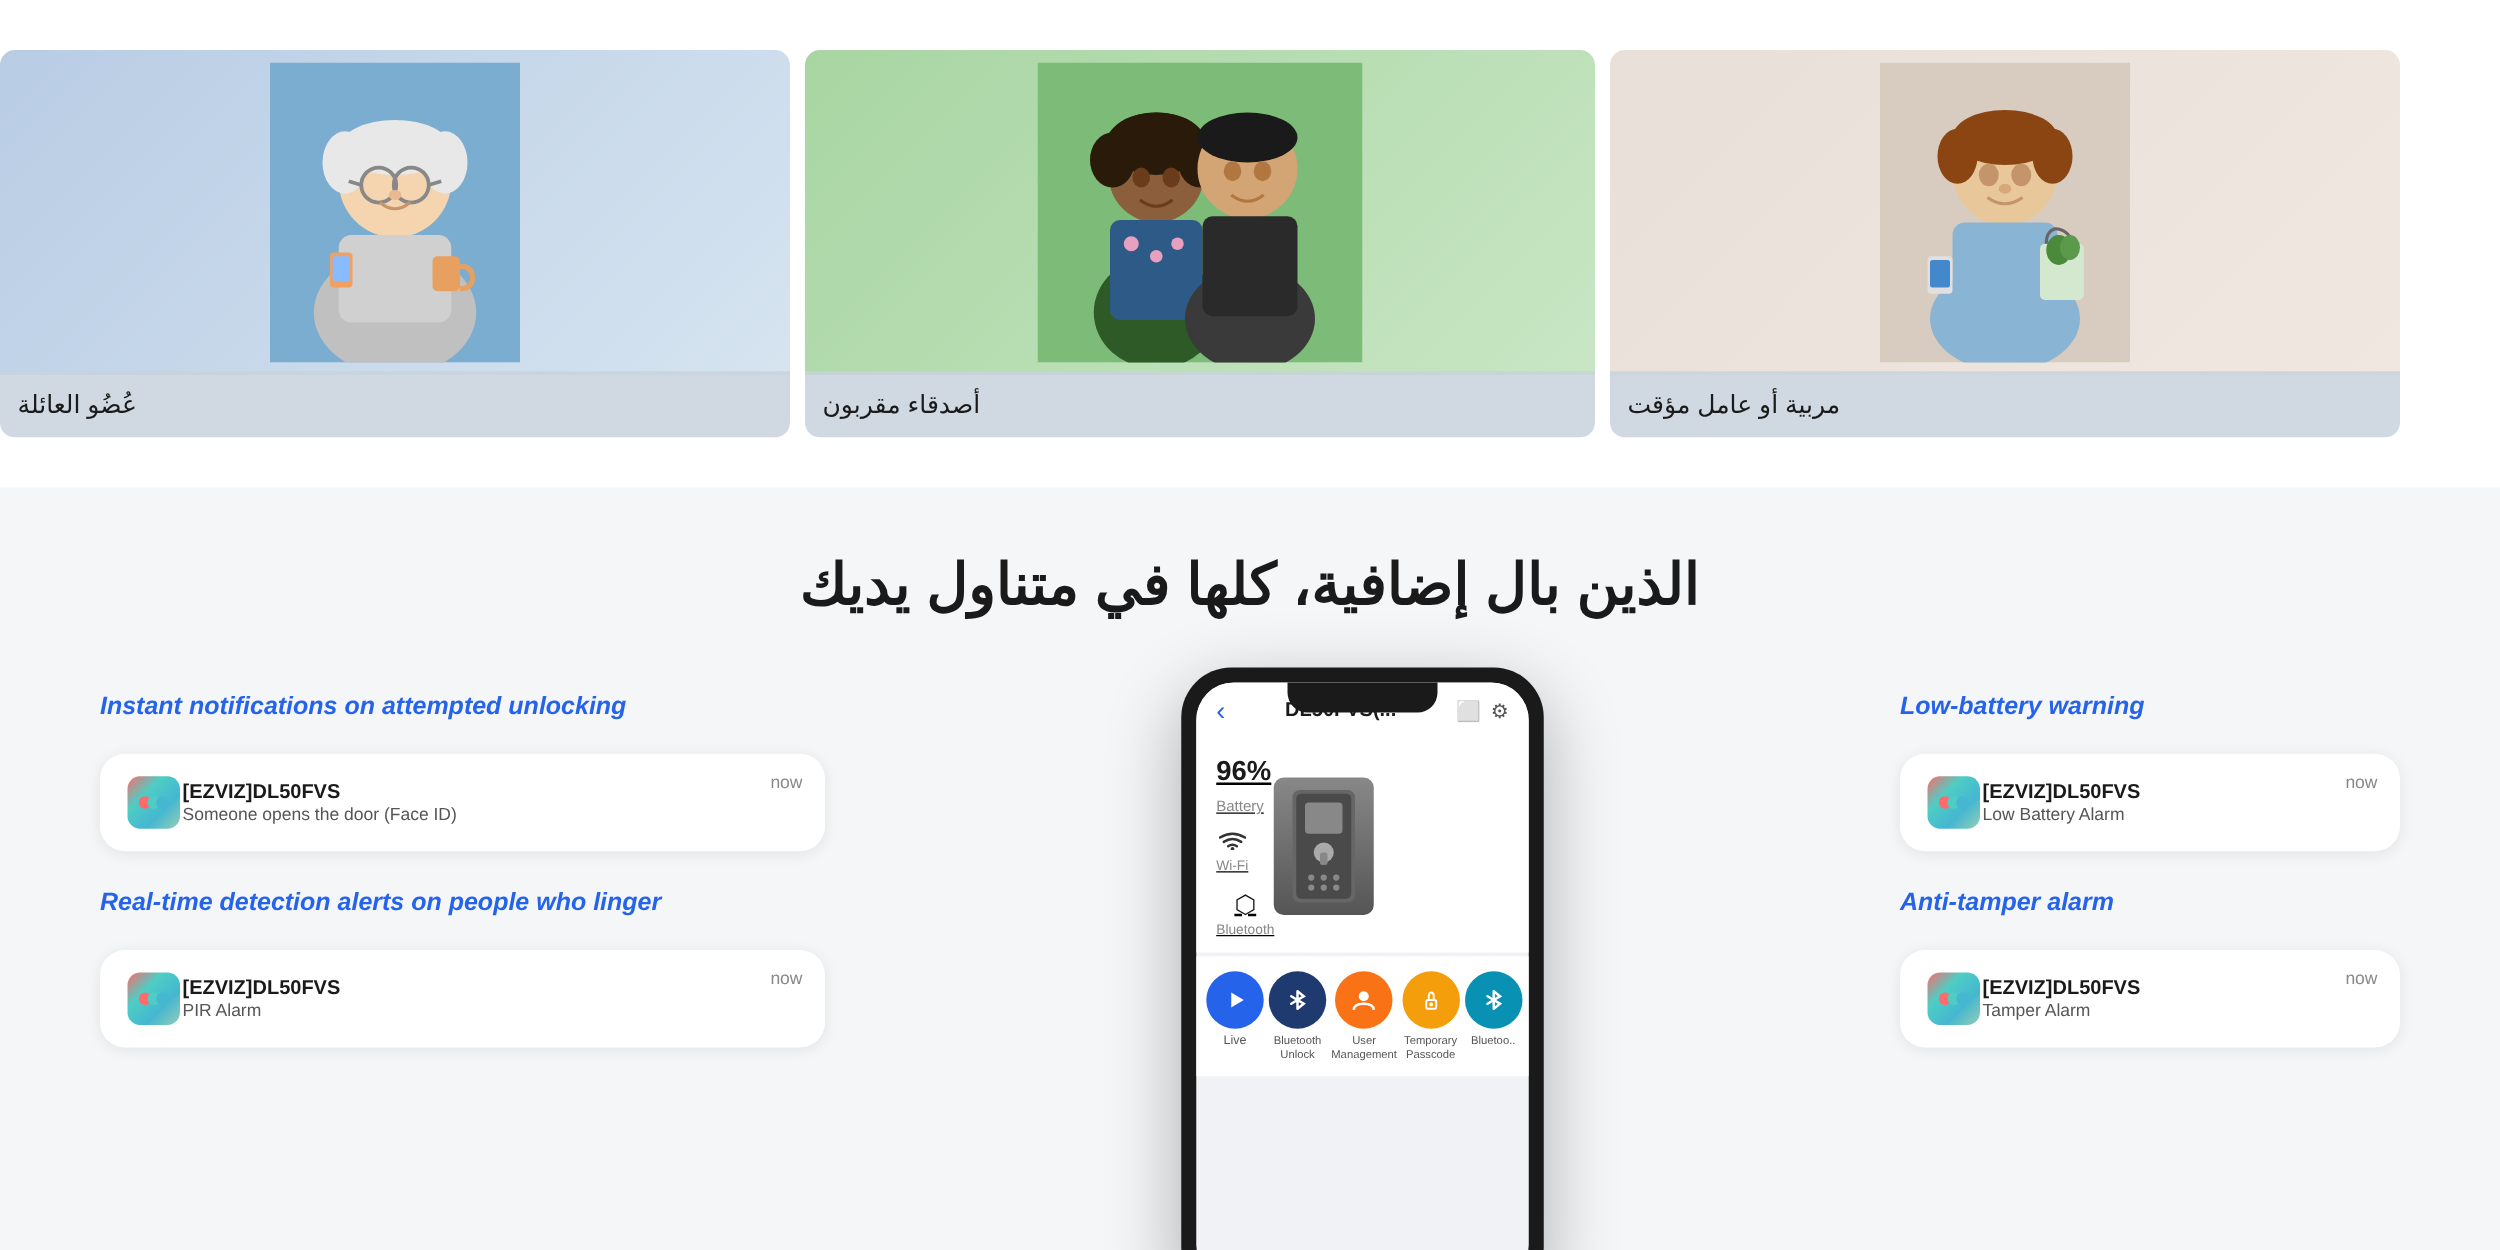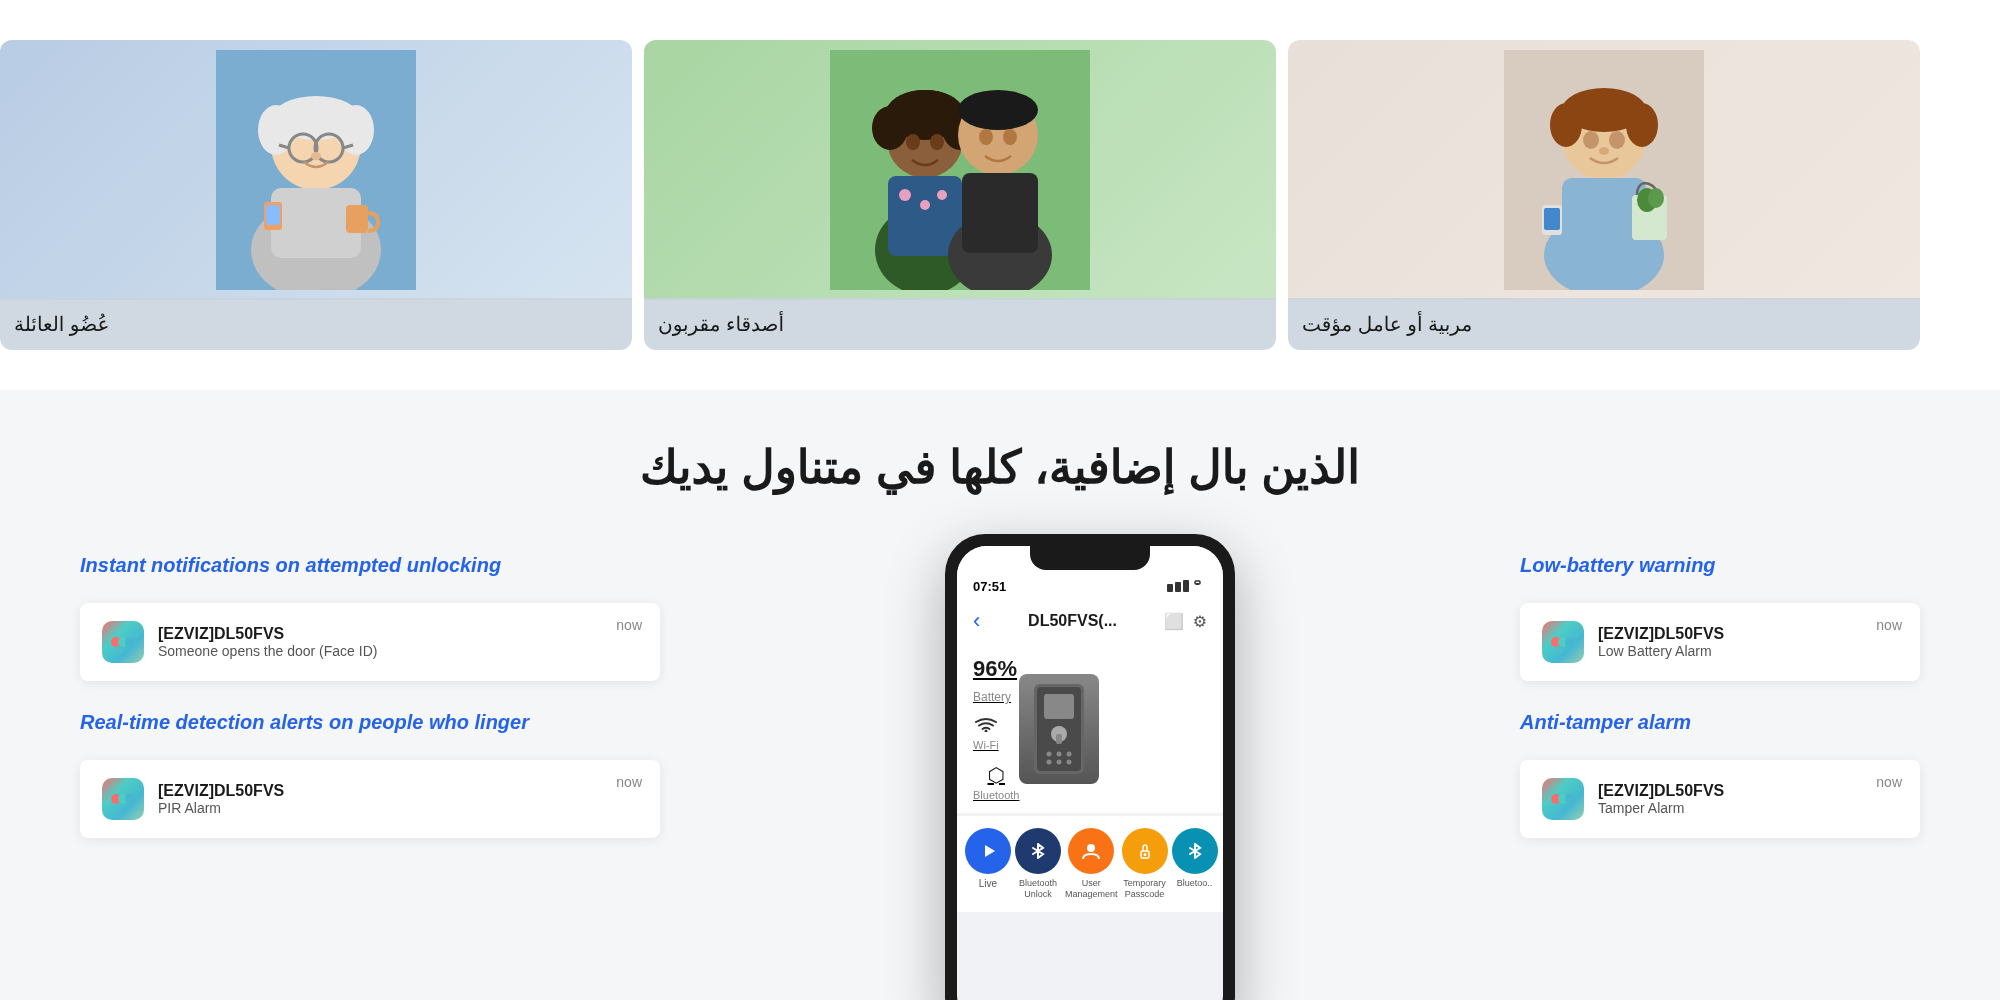--- a/index.html
+++ b/index.html
@@ -112,25 +112,25 @@
     .notif-label {
       font-size: 20px;
       font-weight: 700;
       color: #2563eb;
       font-style: italic;
       margin-bottom: 10px;
     }
 
     .notif-card {
       background: #fff;
-      border-radius: 8px;
+      border-radius: 20px;
       padding: 18px 22px;
       display: flex;
       align-items: center;
-      gap: 14px;
+      gap: 2px;
       box-shadow: 0 2px 12px rgba(0,0,0,0.08);
       position: relative;
       margin-top: 26px;
     }
 
     .notif-card .notif-time {
       position: absolute;
       top: 14px;
       right: 18px;
       font-size: 14px;
@@ -510,32 +510,20 @@
           <span class="notif-time">now</span>
         </div>
       </div>
     </div>
 
     <div class="center-phone">
       <div class="phone-frame">
         <div class="phone-notch"></div>
         <div class="phone-screen">
 
-          <div class="phone-status-bar">
-            <span style="font-size:13px; font-weight:700;">07:51</span>
-            <span style="font-size:11px; color:#333;">
-              <svg width="40" height="14" viewBox="0 0 40 14">
-                <rect x="0" y="6" width="6" height="8" rx="1" fill="#333"></rect>
-                <rect x="8" y="4" width="6" height="10" rx="1" fill="#333"></rect>
-                <rect x="16" y="2" width="6" height="12" rx="1" fill="#333"></rect>
-                <rect x="28" y="3" width="5" height="3" rx="1" fill="none" stroke="#333" stroke-width="1.5"></rect>
-                <rect x="29" y="5" width="3" height="2" rx="0.5" fill="#333"></rect>
-              </svg>
-            </span>
-          </div>
 
           <div class="phone-app-header">
             <span class="back-arrow" style="font-size:22px; color:#2563eb; font-weight:300;">‹</span>
             <span class="app-title">DL50FVS(...</span>
             <div class="header-icons">
               <span>⬜</span>
               <span>⚙</span>
             </div>
           </div>
 

